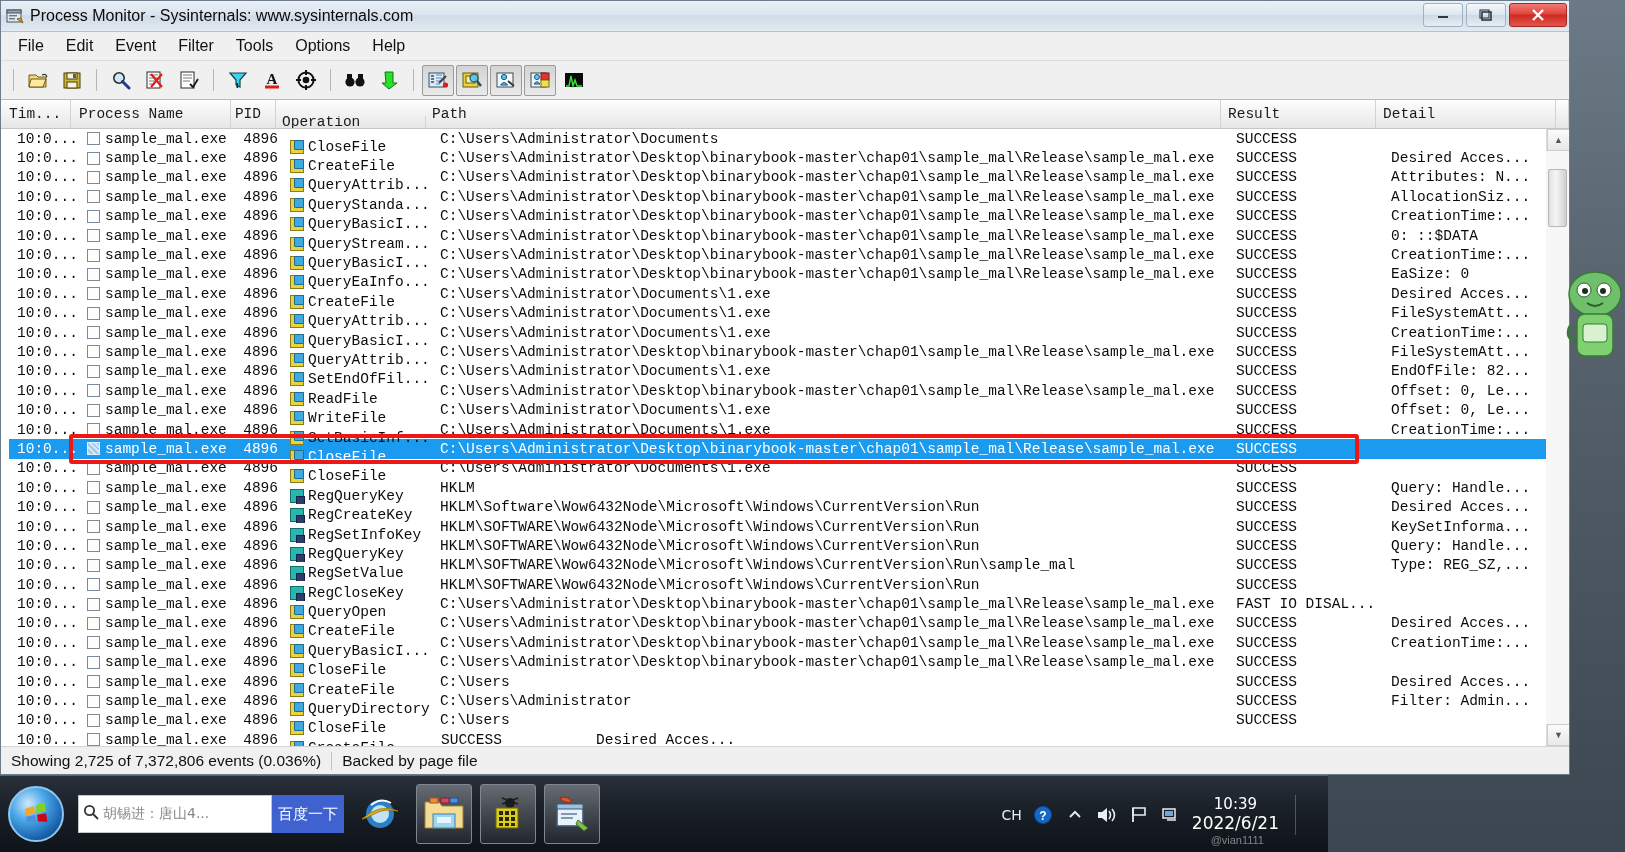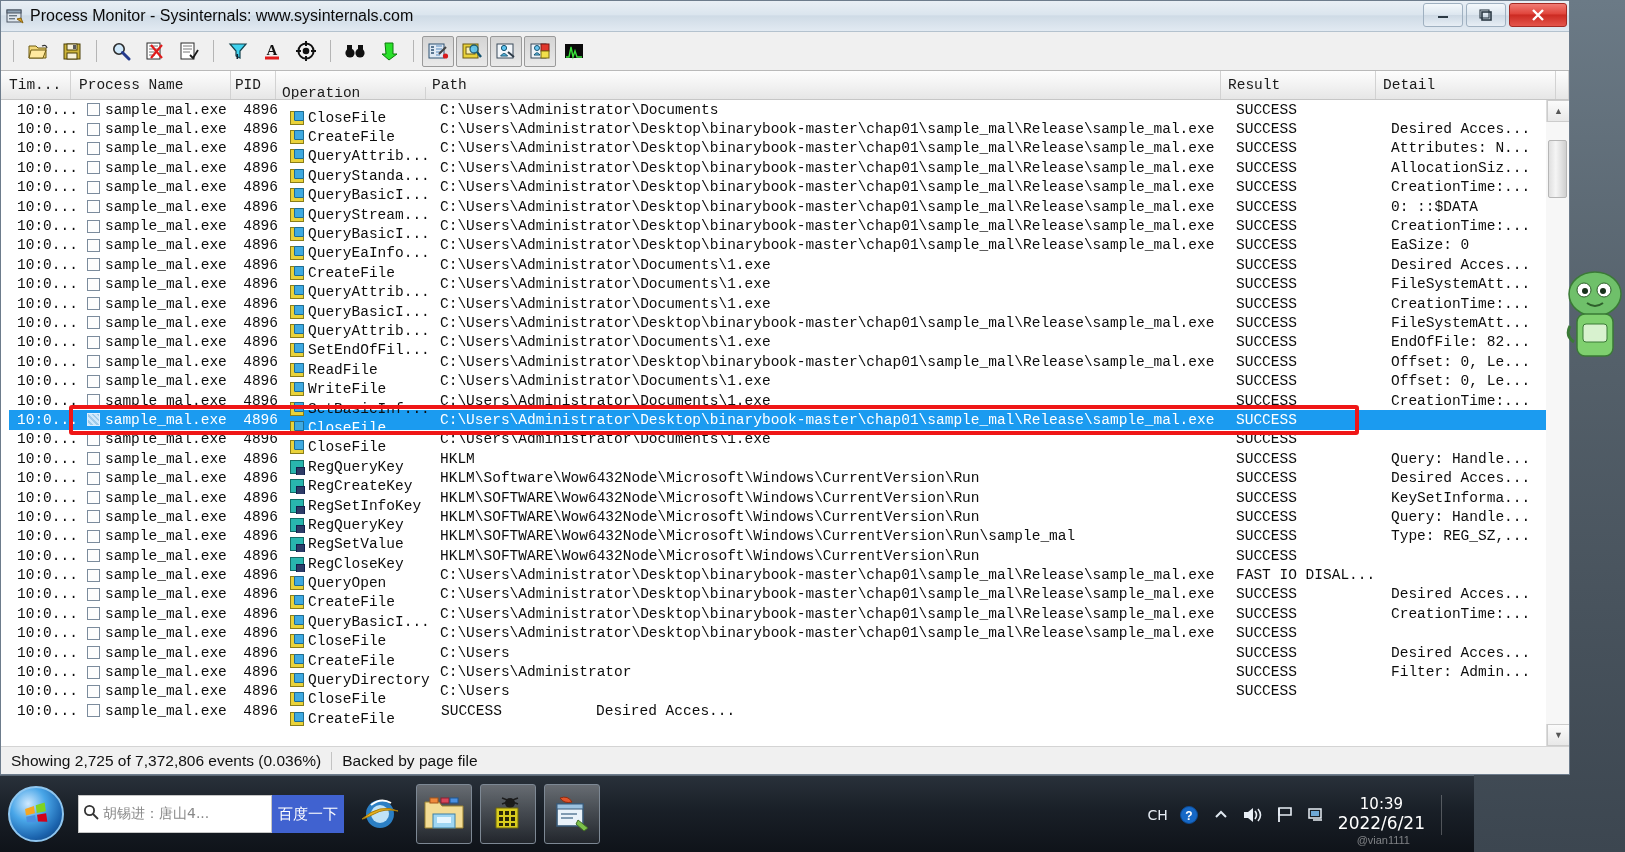--- a/index.html
+++ b/index.html
@@ -200,21 +200,21 @@
   .sb-sep { width:1px; height:18px; background:#c3c3c3; }
 
   
   .mascot {
     position: absolute; right: 0; top: 268px;
     width: 60px; height: 100px;
   }
 
   
   .taskbar {
-    position: absolute; left: 0; bottom: 0; width: 1474px; height: 77px;
+    position: absolute; left: 0; bottom: 0; width: 1328px; height: 77px;
     background: linear-gradient(180deg, rgba(40,48,57,.96) 0%, rgba(24,30,38,.97) 45%, rgba(14,18,24,.98) 100%);
     border-top: 1px solid #5b6774;
     display: flex; align-items: center;
   }
   .startorb {
     width: 56px; height: 56px; margin-left: 8px;
     border-radius: 50%;
     background: radial-gradient(circle at 35% 30%, #cfe9ff 0%, #49a6e8 35%, #1b63ad 70%, #0b3463 100%);
     border: 2px solid #8fc6ef;
     display:flex;align-items:center;justify-content:center;
@@ -297,20 +297,29 @@
           </svg>
         </div>
         <div class="win-btn close">
           <svg width="16" height="14">
             <path d="M3 2 L13 12 M13 2 L3 12" stroke="#ffffff" stroke-width="2.4" fill="none"></path>
           </svg>
         </div>
       </div>
     </div>
 
+    <div class="menubar">
+      <div class="menu-item">File</div>
+      <div class="menu-item">Edit</div>
+      <div class="menu-item">Event</div>
+      <div class="menu-item">Filter</div>
+      <div class="menu-item">Tools</div>
+      <div class="menu-item">Options</div>
+      <div class="menu-item">Help</div>
+    </div>
 
     <div class="toolbar">
       <div class="tb-sep"></div>
 
       <div class="tb-btn">
         <svg width="22" height="20" viewBox="0 0 22 20">
           <path d="M2 5 h7 l2 2 h8 v10 H2 z" fill="#f3d879" stroke="#6d5a12" stroke-width="1"></path>
           <path d="M4 9 h15 l-3 8 H2 z" fill="#ffe9a0" stroke="#6d5a12" stroke-width="1"></path>
           <path d="M15 5 q4 -2 5 2" stroke="#333" fill="none" stroke-width="1.2"></path>
         </svg>

